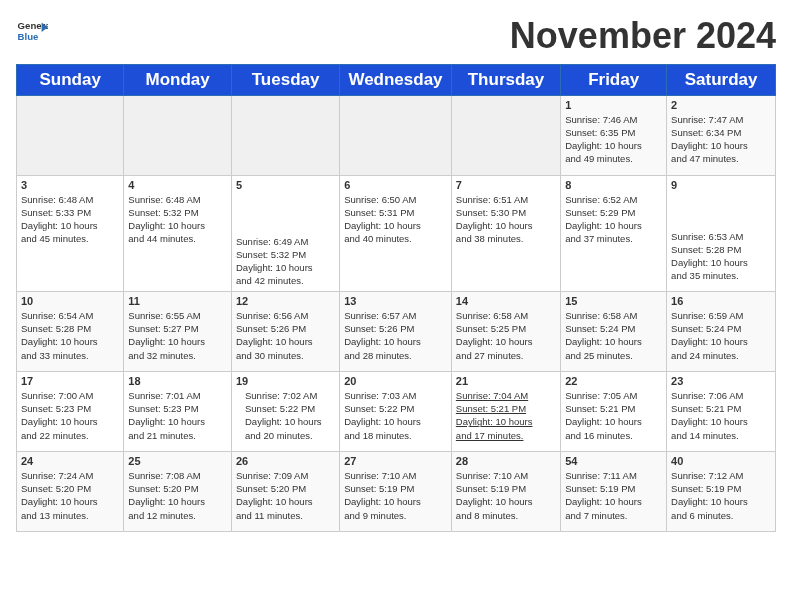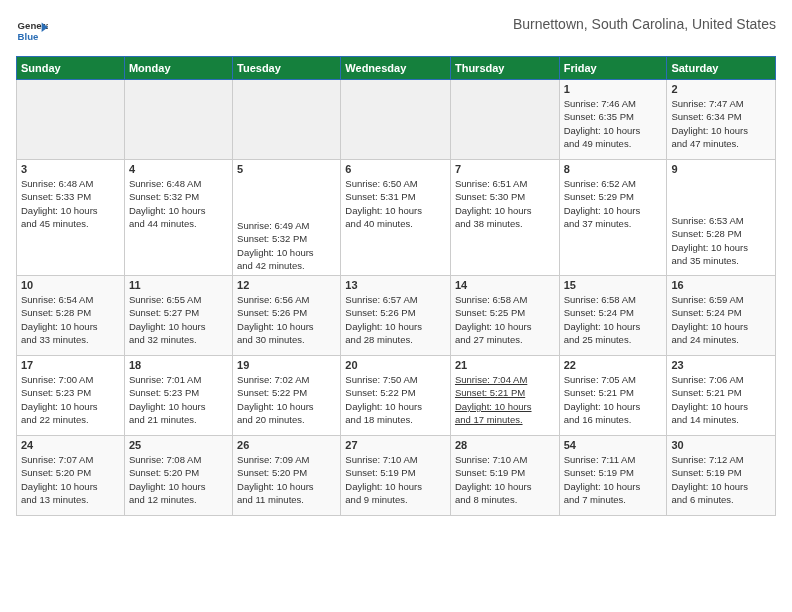--- a/index.html
+++ b/index.html
@@ -37,26 +37,26 @@
     .location {
       font-size: 14px;
       color: #555;
     }
     table {
       width: 100%;
       border-collapse: collapse;
       font-size: 10px;
     }
     thead th {
-      background: #15803d;
+      background: #1d4ed8;
       color: #fff;
-      font-size: 11px;
+      font-size: 17px;
       font-weight: bold;
       padding: 5px 4px;
-      text-align: left;
+      text-align: center;
       border: 1px solid #2a6db5;
     }
     tbody td {
       border: 1px solid #ccc;
       vertical-align: top;
       padding: 3px 4px;
       height: 80px;
       width: 113px;
     }
     .day-num {
@@ -87,21 +87,21 @@
 <div class="header">
   <div class="logo">
     <svg class="logo-icon" viewBox="0 0 40 40">
       <rect x="0" y="0" width="40" height="40" fill="none"></rect>
       <text x="2" y="16" font-size="12" font-weight="bold" fill="#333">General</text>
       <text x="2" y="30" font-size="12" font-weight="bold" fill="#2a6db5">Blue</text>
       <polygon points="32,8 40,14 32,20" fill="#2a6db5"></polygon>
     </svg>
   </div>
   <div class="title-block">
-    <div class="location">Burnettown, South Carolina, United States</div>
+    <div class="month-title">November 2024</div>
   </div>
 </div>
 
 <table>
   <thead>
     <tr>
     <th>Sunday</th>
         <th>Monday</th>
         <th>Tuesday</th>
         <th>Wednesday</th>
@@ -244,28 +244,28 @@
         </td>
         <td>
           <span class="day-num">18</span>
           <div class="day-info" style="white-space: pre-line;">Sunrise: 7:01 AM
 Sunset: 5:23 PM
 Daylight: 10 hours
 and 21 minutes.</div>
         </td>
         <td>
           <span class="day-num">19</span>
-          <div class="day-info" style="white-space: pre-line;">Sunrise: 7:02 AM
+          <div class="day-info" style="white-space: pre-line; margin-left: 9px;">Sunrise: 7:02 AM
 Sunset: 5:22 PM
 Daylight: 10 hours
 and 20 minutes.</div>
         </td>
         <td>
           <span class="day-num">20</span>
-          <div class="day-info" style="white-space: pre-line;">Sunrise: 7:50 AM
+          <div class="day-info" style="white-space: pre-line;">Sunrise: 7:03 AM
 Sunset: 5:22 PM
 Daylight: 10 hours
 and 18 minutes.</div>
         </td>
         <td>
           <span class="day-num">21</span>
           <div class="day-info" style="white-space: pre-line; text-decoration: underline;">Sunrise: 7:04 AM
 Sunset: 5:21 PM
 Daylight: 10 hours
 and 17 minutes.</div>
@@ -281,21 +281,21 @@
           <span class="day-num">23</span>
           <div class="day-info" style="white-space: pre-line;">Sunrise: 7:06 AM
 Sunset: 5:21 PM
 Daylight: 10 hours
 and 14 minutes.</div>
         </td>
       </tr>
       <tr>
         <td>
           <span class="day-num">24</span>
-          <div class="day-info" style="white-space: pre-line;">Sunrise: 7:07 AM
+          <div class="day-info" style="white-space: pre-line;">Sunrise: 7:24 AM
 Sunset: 5:20 PM
 Daylight: 10 hours
 and 13 minutes.</div>
         </td>
         <td>
           <span class="day-num">25</span>
           <div class="day-info" style="white-space: pre-line;">Sunrise: 7:08 AM
 Sunset: 5:20 PM
 Daylight: 10 hours
 and 12 minutes.</div>
@@ -322,21 +322,21 @@
 and 8 minutes.</div>
         </td>
         <td>
           <span class="day-num">54</span>
           <div class="day-info" style="white-space: pre-line;">Sunrise: 7:11 AM
 Sunset: 5:19 PM
 Daylight: 10 hours
 and 7 minutes.</div>
         </td>
         <td>
-          <span class="day-num">30</span>
+          <span class="day-num">40</span>
           <div class="day-info" style="white-space: pre-line;">Sunrise: 7:12 AM
 Sunset: 5:19 PM
 Daylight: 10 hours
 and 6 minutes.</div>
         </td>
       </tr>
     </tbody>
 </table>
 
 </body></html>

